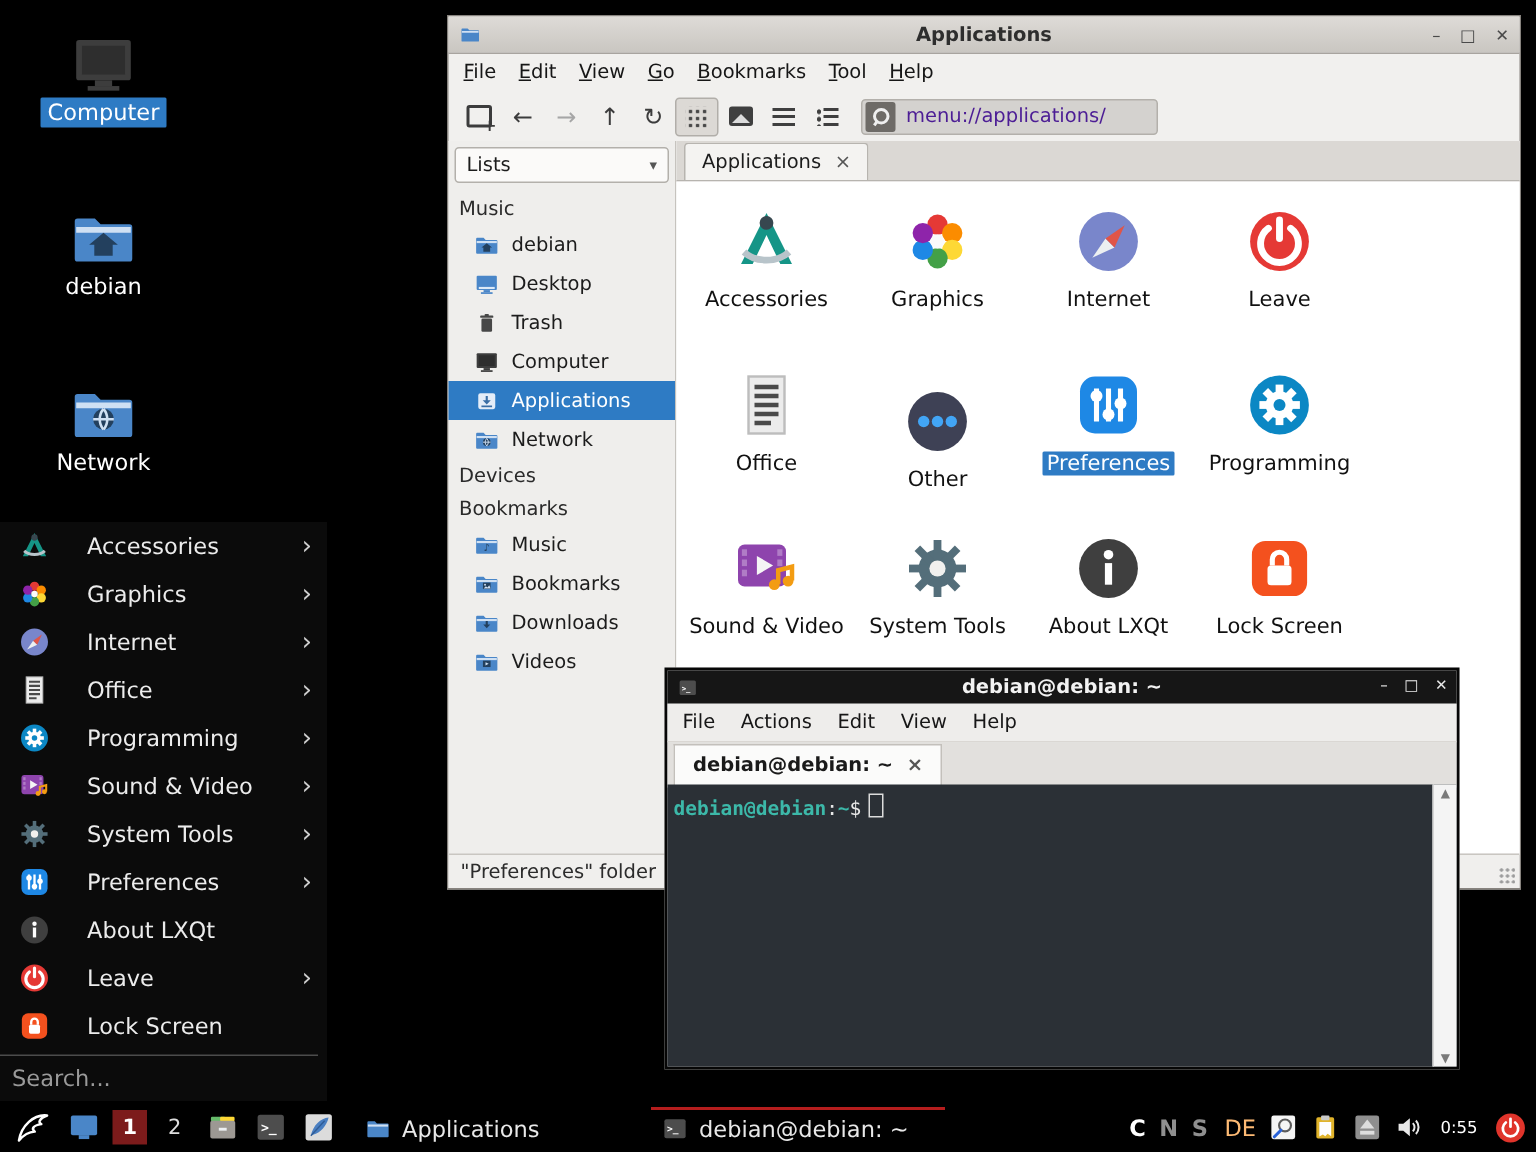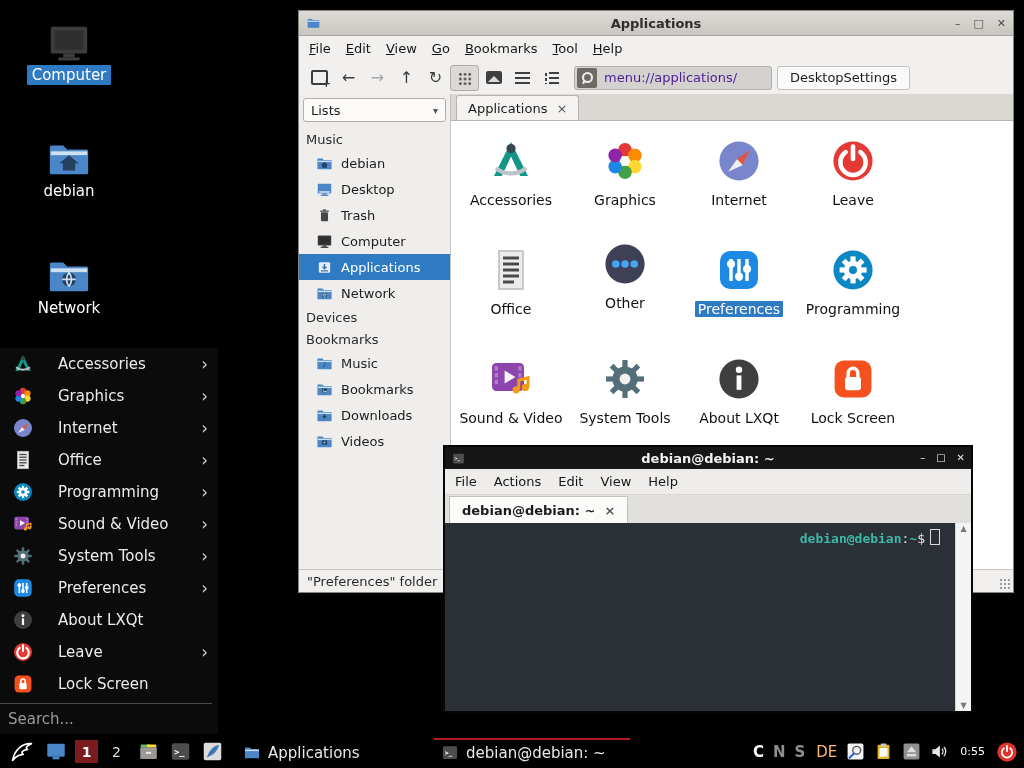--- a/index.html
+++ b/index.html
@@ -91,21 +91,21 @@
   .term-titlebar .win-title{color:#f2f2f2;}
   .term-titlebar .win-controls{color:#e8e8e8;font-size:10px;gap:11px;}
   .term-titlebar .t-ico{width:15px;height:13px;}
   .term-menubar{height:25px;background:#eeedeb;border-bottom:1px solid #dad7d3;display:flex;align-items:center;
                 padding:0 10px;font-size:13px;color:#161616;}
   .term-menubar .mb-item{margin-right:17px;}
   .term-tabbar{height:29px;background:#e2e0dd;border-bottom:1px solid #c3c0bb;display:flex;align-items:flex-end;}
   .term-tab{height:28px;margin-left:4px;background:#fbfbfa;border:1px solid #c3c0bb;border-bottom:none;
             display:flex;align-items:center;padding:0 12px;font-size:13px;font-weight:bold;color:#1a1a1a;box-sizing:border-box;}
   .term-body{position:absolute;left:0;right:0;top:76px;bottom:0;background:#2b3036;display:flex;}
-  .term-text{flex:1;padding:6px 15px;font-family:"DejaVu Sans Mono",monospace;font-size:13px;color:#e8e8e8;white-space:pre;text-align:right;}
+  .term-text{flex:1;padding:6px 4px;font-family:"DejaVu Sans Mono",monospace;font-size:13px;color:#e8e8e8;white-space:pre;}
   .p-teal{color:var(--prompt);font-weight:bold;}
   .cursor{display:inline-block;width:8px;height:14px;border:1px solid #dcdcdc;margin-left:5px;vertical-align:-2px;}
   .term-scroll{width:15px;background:#f4f4f4;border-left:1px solid #d5d5d5;display:flex;flex-direction:column;
                justify-content:space-between;align-items:center;padding:1px 0;color:#7a7a7a;font-size:8px;}
 
   
   #taskbar{position:absolute;left:0;bottom:0;width:1024px;height:33px;background:#000;display:flex;align-items:center;
            padding:0 6px;box-sizing:border-box;color:#e6e6e6;}
   .tb-start{width:27px;height:25px;margin-left:2px;}
   .tb-showdesk{width:24px;height:21px;margin-left:9px;}
@@ -365,21 +365,20 @@
       <span class="tb-btn">
           <span class="icon-compactview"></span>
         </span>
       <span class="tb-btn">
           <span class="icon-detailview"></span>
         </span>
       <span class="pathbar">
         <span class="path-ico"></span>
         <span class="path-text">menu://applications/</span>
       </span>
-      <span class="path-btn">DesktopSettings</span>
     </div>
     <div class="fm-body">
       <div class="fm-sidebar">
         <div class="lists-combo">
           <span>Lists</span>
           <span class="combo-arrow">▾</span>
         </div>
         <div id="fm-side-rows">
             <div class="side-header">Music</div>
             <div class="side-row ">
@@ -552,21 +551,21 @@
                     <line x1="8" y1="6" x2="16" y2="6"></line>
                     <line x1="8" y1="9" x2="16" y2="9"></line>
                     <line x1="8" y1="12" x2="16" y2="12"></line>
                     <line x1="8" y1="15" x2="16" y2="15"></line>
                     <line x1="8" y1="18" x2="13.5" y2="18"></line>
                   </g>
                 </svg>
               </div>
     <div class="gi-label"><span class="lbl ">Office</span></div>
   </div>
-            <div class="grid-cell" style="left:117px;top:119px">
+            <div class="grid-cell" style="left:117px;top:136px">
     <div class="gi-img ico">
                 <svg viewBox="0 0 24 24" xmlns="http://www.w3.org/2000/svg">
                   <circle cx="12" cy="12" r="9.8" fill="#3e4155"></circle>
                   <circle cx="7.4" cy="12" r="1.9" fill="#42a5f5"></circle>
                   <circle cx="12" cy="12" r="1.9" fill="#42a5f5"></circle>
                   <circle cx="16.6" cy="12" r="1.9" fill="#42a5f5"></circle>
                 </svg>
               </div>
     <div class="gi-label"><span class="lbl ">Other</span></div>
   </div>

